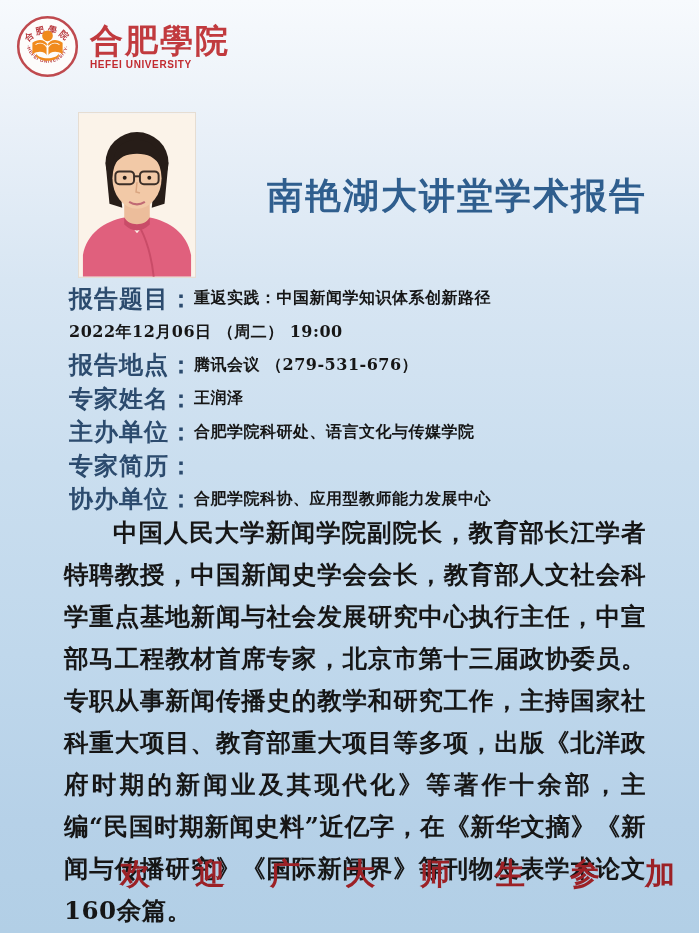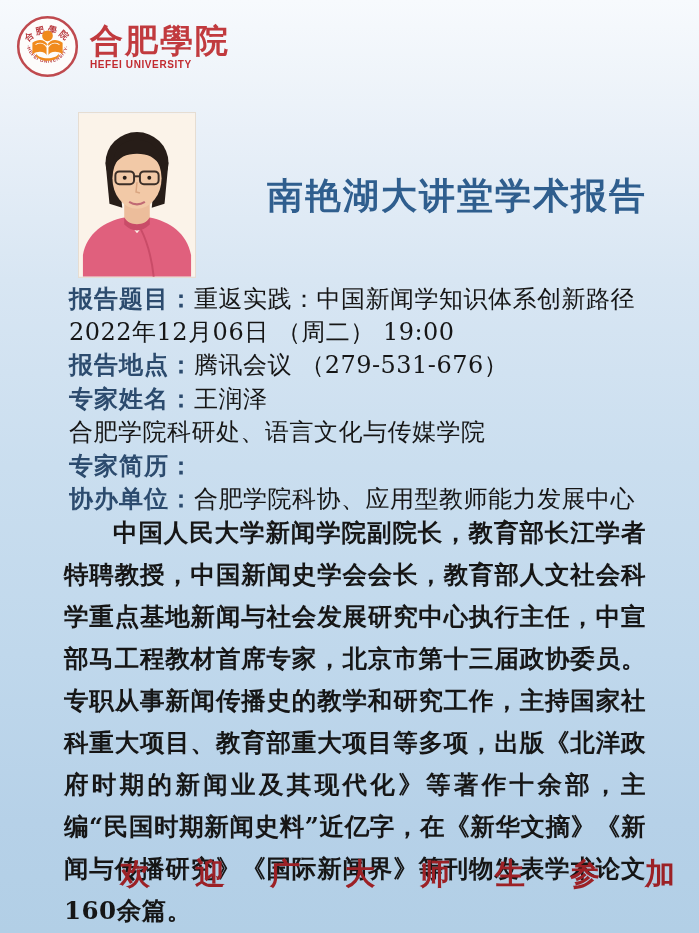--- a/index.html
+++ b/index.html
@@ -21,21 +21,21 @@
   .photo { position:absolute; left:78px; top:112px; width:118px; height:166px;
            border:1px solid #e6ddd2; box-sizing:border-box; }
   .photo svg { display:block; width:100%; height:100%; }
   
   .title { position:absolute; left:238px; top:160px; width:414px; margin:12px;
            text-align:center; font-size:36px; font-weight:bold; color:#2f5e8e; letter-spacing:2px; }
   
   .fields { position:absolute; left:69px; top:282px; width:580px; }
   .field-row { display:flex; align-items:center; height:33.4px; white-space:nowrap;text-align:center; }
   .field-label { flex:0 0 112px; font-size:24px; font-weight:bold; color:#2c4b6e; letter-spacing:1px; }
-  .field-value { font-size:24px; font-weight:normal; color:#161616; letter-spacing:0.5px; }
+  .field-value { font-size:16px; font-weight:bold; color:#161616; letter-spacing:0.5px; }
   
   .bio { position:absolute; left:64px; top:512px; width:582px; margin:0;
          font-size:24.5px; line-height:42px; font-weight:bold; color:#161616;
          text-align:justify; text-indent:2em; letter-spacing:0.5px; }
   
   .footer { position:absolute; left:0; top:854px; width:699px; margin:0;
             text-align:center; font-size:30px; font-weight:bold; color:#9c2126;
             letter-spacing:1.5em; text-indent:1.5em; white-space:nowrap;padding-left:48px; }
 </style>
 </head>
@@ -112,20 +112,21 @@
     </div>
     <div class="field-row">
       <span class="field-label">报告地点：</span>
       <span class="field-value">腾讯会议 （279-531-676）</span>
     </div>
     <div class="field-row">
       <span class="field-label">专家姓名：</span>
       <span class="field-value">王润泽</span>
     </div>
     <div class="field-row">
+      <span class="field-label">主办单位：</span>
       <span class="field-value">合肥学院科研处、语言文化与传媒学院</span>
     </div>
     <div class="field-row">
       <span class="field-label">专家简历：</span>
       <span class="field-value"></span>
     </div>
     <div class="field-row">
       <span class="field-label">协办单位：</span>
       <span class="field-value">合肥学院科协、应用型教师能力发展中心</span>
     </div>

